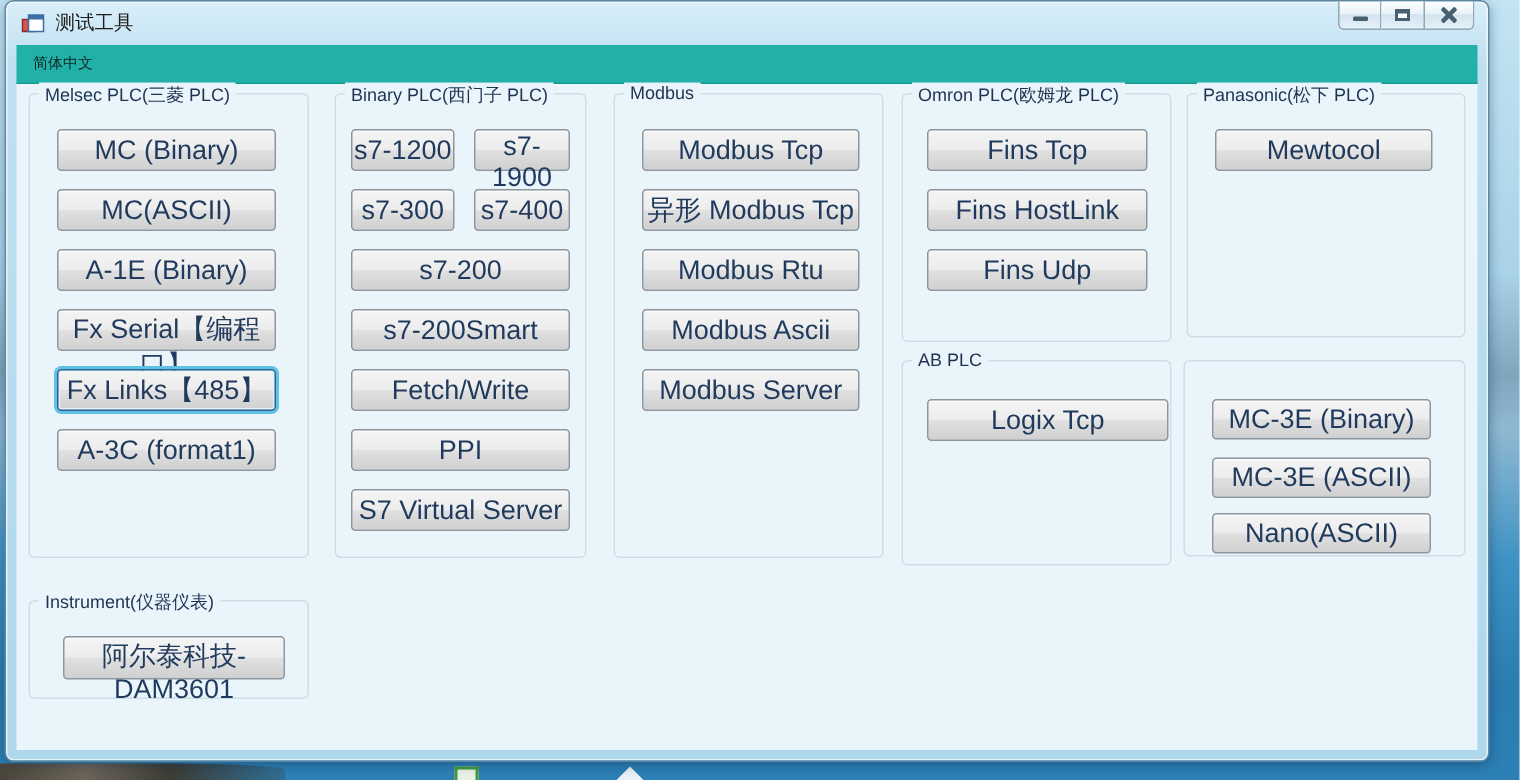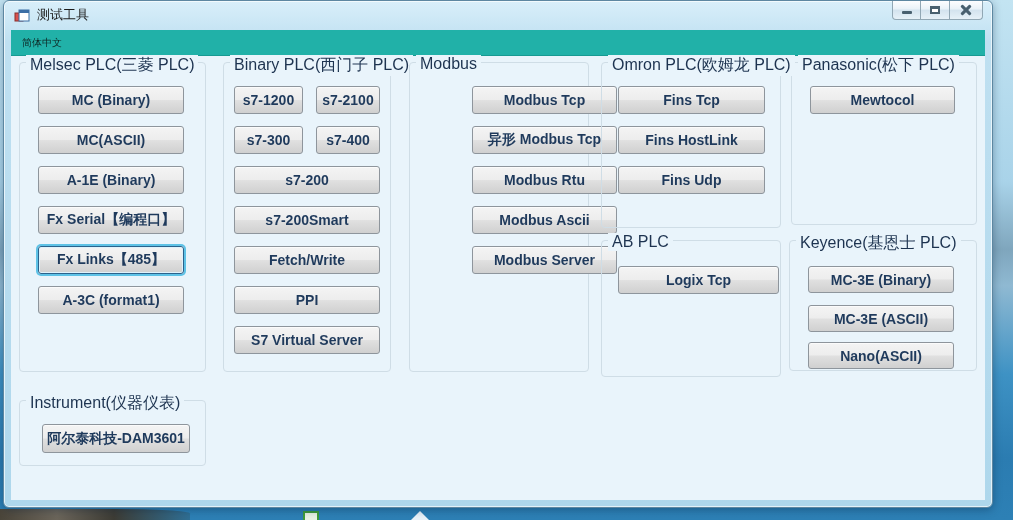--- a/index.html
+++ b/index.html
@@ -46,43 +46,43 @@
 
   .menubar { position:absolute; left:7px; right:7px; top:29px; height:26px;
     background:#21b1a8; border-bottom:1px solid #179a92; }
   .menu-item { display:inline-block; padding:0 11px; line-height:26px; font-size:10px; color:#0e2724; cursor:default; }
 
   .client { position:absolute; left:7px; right:7px; top:55px; bottom:7px; background:#e9f4fb; }
 
   
   .groupbox { position:absolute; border:1px solid #cfdde6; border-radius:4px; }
   .gb-title { position:absolute; top:-8px; left:6px; padding:0 4px; background:#e9f4fb;
-    font-size:16px; color:#1d3350; white-space:nowrap; }
+    font-size:12px; color:#1d3350; white-space:nowrap; }
 
   .btn { position:absolute; height:28px; border:1px solid #8e959c; border-radius:3px;
     background:linear-gradient(180deg,#f4f4f4 0%,#ededed 48%,#e0e0e0 52%,#d0d0d0 100%);
-    box-shadow:inset 0 1px 0 #fbfbfb; color:#1f3a5c; font-size:14px;
-    font-family:"Liberation Sans","DejaVu Sans",sans-serif; cursor:pointer;font-weight:bold; }
+    box-shadow:inset 0 1px 0 #fbfbfb; color:#1f3a5c; font-size:18px;
+    font-family:"Liberation Sans","DejaVu Sans",sans-serif; cursor:pointer; }
   .btn.focused { border:1px solid #2c628b; box-shadow:0 0 0 2px #5ec2e6, inset 0 0 0 1px #dff2fb; }
 
   
   .g-melsec     { left:8px;   top:6px;   width:187px; height:310px; }
   .g-siemens    { left:212px; top:6px;   width:168px; height:310px; }
   .g-modbus     { left:398px; top:6px;   width:180px; height:310px; }
   .g-omron      { left:590px; top:6px;   width:180px; height:166px; }
   .g-panasonic  { left:780px; top:6px;   width:186px; height:163px; }
   .g-ab         { left:590px; top:184px; width:180px; height:137px; }
   .g-keyence    { left:778px; top:184px; width:188px; height:131px; }
   .g-instrument { left:8px;   top:344px; width:187px; height:66px; }
 
   .g-melsec .btn { left:18px; width:146px; }
   .g-siemens .btn.half-l { left:10px; width:69px; }
   .g-siemens .btn.half-r { left:92px; width:64px; }
   .g-siemens .btn.full   { left:10px; width:146px; }
-  .g-modbus .btn { left:18px; width:145px;margin-left:44px; }
+  .g-modbus .btn { left:18px; width:145px; }
   .g-omron .btn  { left:16px; width:147px; }
   .g-panasonic .btn { left:18px; width:145px; }
   .g-ab .btn { left:16px; width:161px; }
   .g-keyence .btn { left:18px; width:146px; height:27px; }
   .g-instrument .btn { left:22px; width:148px; height:29px; }
 
   .r1{top:23px}.r2{top:63px}.r3{top:103px}.r4{top:143px}.r5{top:183px}.r6{top:223px}.r7{top:263px}
   .k1{top:25px}.k2{top:64px}.k3{top:101px}
 </style>
 </head>
@@ -126,21 +126,21 @@
       <button class="btn r2">MC(ASCII)</button>
       <button class="btn r3">A-1E (Binary)</button>
       <button class="btn r4">Fx Serial【编程口】</button>
       <button class="btn r5 focused">Fx Links【485】</button>
       <button class="btn r6">A-3C (format1)</button>
     </div>
 
     <div class="groupbox g-siemens">
       <span class="gb-title">Binary PLC(西门子 PLC)</span>
       <button class="btn half-l r1">s7-1200</button>
-      <button class="btn half-r r1">s7-2100</button>
+      <button class="btn half-r r1">s7-1900</button>
       <button class="btn half-l r2">s7-300</button>
       <button class="btn half-r r2">s7-400</button>
       <button class="btn full r3">s7-200</button>
       <button class="btn full r4">s7-200Smart</button>
       <button class="btn full r5">Fetch/Write</button>
       <button class="btn full r6">PPI</button>
       <button class="btn full r7">S7 Virtual Server</button>
     </div>
 
     <div class="groupbox g-modbus">
@@ -163,21 +163,20 @@
       <button class="btn r2">Fins HostLink</button>
       <button class="btn r3">Fins Udp</button>
     </div>
 
     <div class="groupbox g-ab">
       <span class="gb-title">AB PLC</span>
       <button class="btn k1">Logix Tcp</button>
     </div>
 
     <div class="groupbox g-keyence">
-      <span class="gb-title">Keyence(基恩士 PLC)</span>
       <button class="btn k1">MC-3E (Binary)</button>
       <button class="btn k2">MC-3E (ASCII)</button>
       <button class="btn k3">Nano(ASCII)</button>
     </div>
 
     <div class="groupbox g-instrument">
       <span class="gb-title">Instrument(仪器仪表)</span>
       <button class="btn r1">阿尔泰科技-DAM3601</button>
     </div>
 

